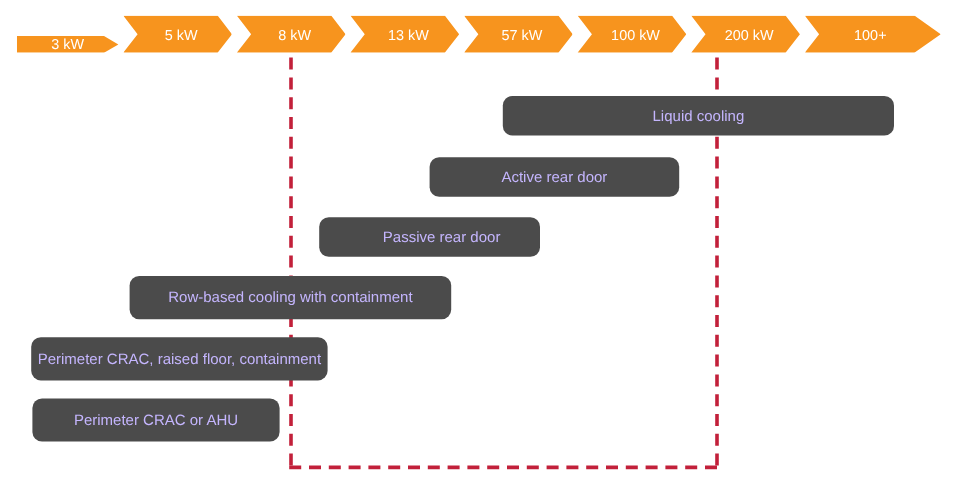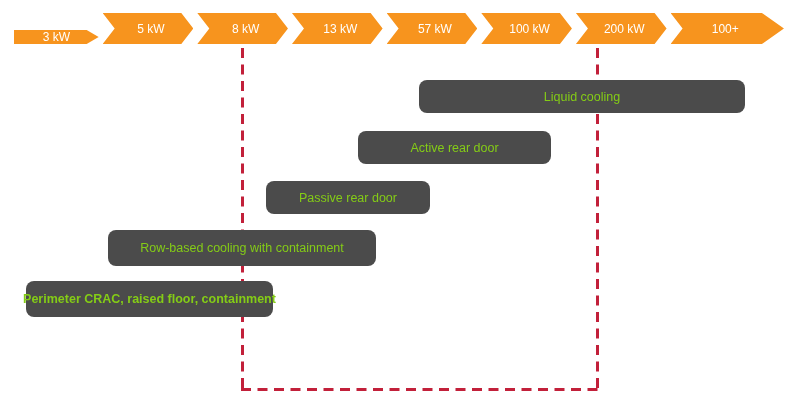--- a/index.html
+++ b/index.html
@@ -47,33 +47,33 @@
 
   
   .region-svg { position: absolute; left: 0; top: 0; z-index: 1; }
 
   
   .range-bar {
     position: absolute;
     z-index: 2;
     background: #4B4B4B;
     border-radius: 8px;
-    color: #84cc16;
+    color: #c4b5fd;
     font-size: 12.5px;
     display: flex;
     align-items: center;
     justify-content: center;
     text-align: center;
     white-space: nowrap;
   }
   .bar-liquid   { left: 419px; top:  80px; width: 326px; height: 33px; }
-  .bar-active   { left: 358px; top: 131px; width: 193px; height: 33px; }
-  .bar-passive  { left: 266px; top: 181px; width: 164px; height: 33px; }
+  .bar-active   { left: 358px; top: 131px; width: 208px; height: 33px; }
+  .bar-passive  { left: 266px; top: 181px; width: 164px; height: 33px; padding-left: 20px; }
   .bar-row      { left: 108px; top: 230px; width: 268px; height: 36px; text-align: right; }
-  .bar-perim-rf { left:  26px; top: 281px; width: 247px; height: 36px; font-weight: bold; }
+  .bar-perim-rf { left:  26px; top: 281px; width: 247px; height: 36px; }
   .bar-perim-ahu{ left:  27px; top: 332px; width: 206px; height: 36px; }
 </style>
 </head>
 <body>
 
 <div id="canvas">
 
   <svg class="region-svg" width="800" height="400" viewBox="0 0 800 400" aria-hidden="true">
     <line x1="242.5" y1="48" x2="242.5" y2="390" stroke="#C2203A" stroke-width="3" stroke-dasharray="10 6.5"></line>
     <line x1="597.5" y1="48" x2="597.5" y2="390" stroke="#C2203A" stroke-width="3" stroke-dasharray="10 6.5"></line>
@@ -89,14 +89,15 @@
     <div class="kw-seg">100 kW</div>
     <div class="kw-seg">200 kW</div>
     <div class="kw-seg last">100+</div>
   </div>
 
   <div class="range-bar bar-liquid">Liquid cooling</div>
   <div class="range-bar bar-active">Active rear door</div>
   <div class="range-bar bar-passive">Passive rear door</div>
   <div class="range-bar bar-row">Row-based cooling with containment</div>
   <div class="range-bar bar-perim-rf">Perimeter CRAC, raised floor,  containment</div>
+  <div class="range-bar bar-perim-ahu">Perimeter CRAC or AHU</div>
 
 </div>
 
 </body></html>

